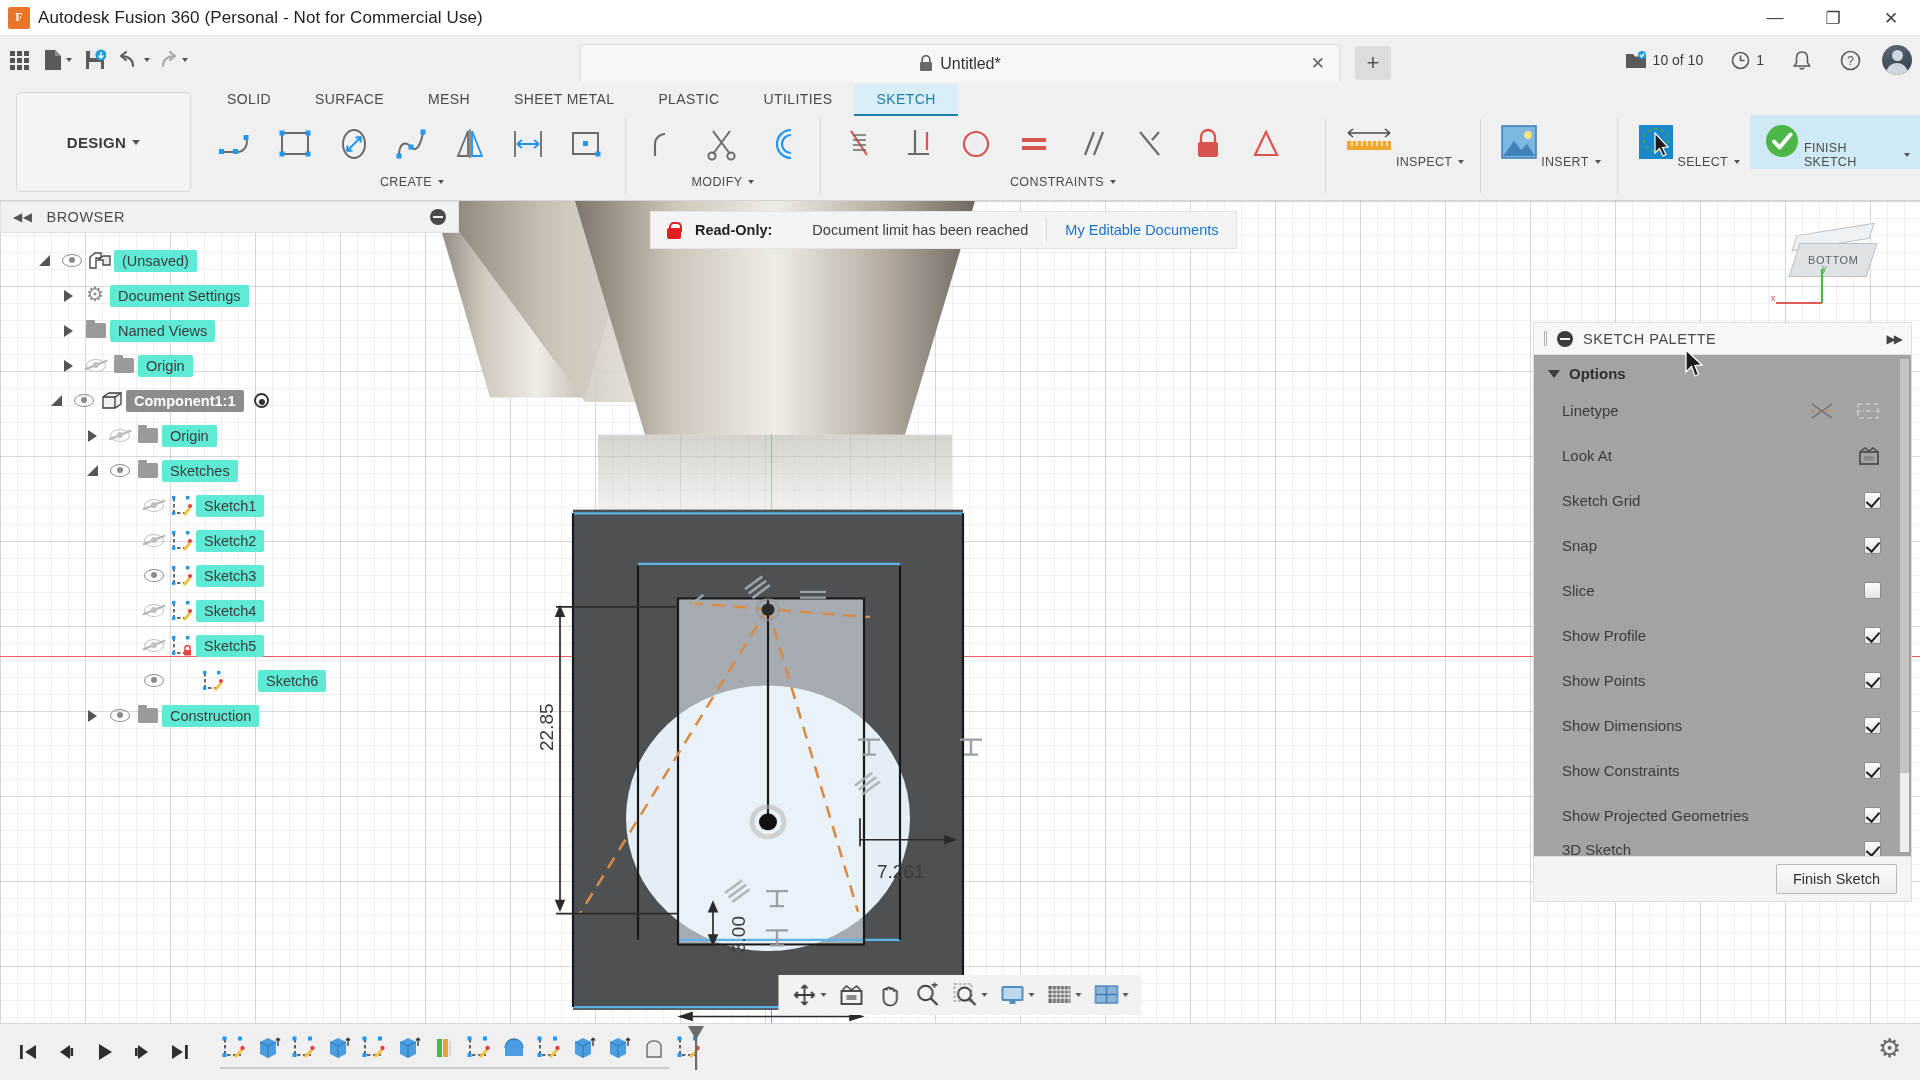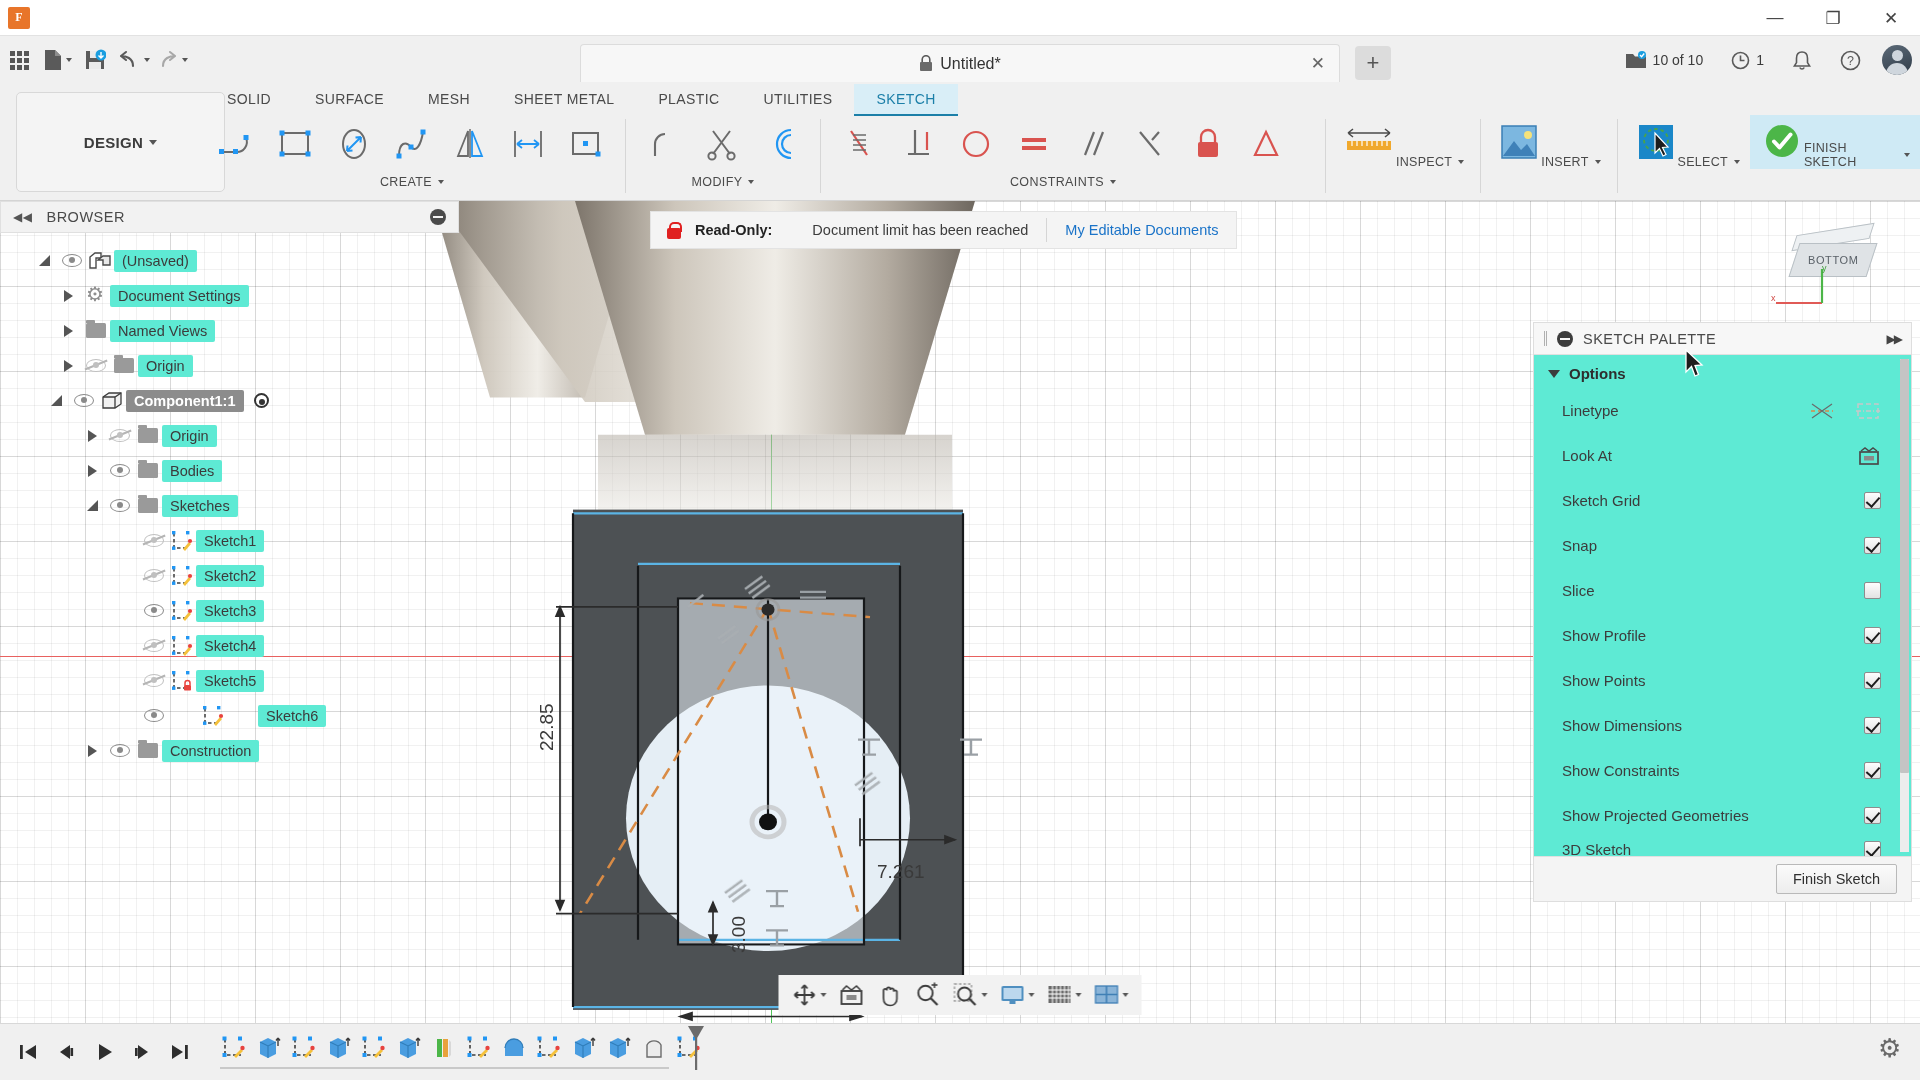--- a/index.html
+++ b/index.html
@@ -49,21 +49,21 @@
   #qat-right{position:absolute;right:8px;display:flex;align-items:center;gap:14px;}
   .qr-item{display:flex;align-items:center;gap:6px;font-size:14px;color:#3c3c3c;cursor:default;}
   #avatar{width:30px;height:30px;border-radius:50%;
     background:linear-gradient(160deg,#5c6a78 0%,#2f3b47 100%);position:relative;overflow:hidden;}
   #avatar::before{content:"";position:absolute;width:11px;height:11px;border-radius:50%;background:#cfd6dd;left:9.5px;top:5px;}
   #avatar::after{content:"";position:absolute;width:22px;height:13px;border-radius:11px 11px 0 0;background:#cfd6dd;left:4px;top:18px;}
 
   
   #ribbon{background:#f0f0f0;border-bottom:1px solid #d4d4d4;height:117px;display:flex;position:relative;}
   #design-box{
-    width:209px;margin:8px 6px 8px 16px;border:1px solid #d8d8d8;border-radius:5px;background:#f4f4f4;
+    width:175px;margin:8px 6px 8px 16px;border:1px solid #d8d8d8;border-radius:5px;background:#f4f4f4;
     display:flex;align-items:center;justify-content:center;font-size:15px;font-weight:bold;color:#3c3c3c;letter-spacing:.3px;
   }
   #ws-tabs{position:absolute;left:205px;top:0;display:flex;height:31px;align-items:flex-start;}
   .ws-tab{padding:7px 22px;font-size:14px;color:#4a4a4a;letter-spacing:.4px;cursor:default;}
   .ws-tab.active{background:#d9eef7;color:#1b7fa8;border-bottom:2px solid #1b7fa8;font-weight:normal;}
   #tool-area{position:absolute;left:205px;top:31px;right:0;bottom:0;display:flex;align-items:flex-start;}
   .tgroup{display:flex;flex-direction:column;align-items:center;position:relative;padding:0 4px;}
   .tgroup-row{display:flex;align-items:center;height:58px;}
   .tgroup-label{font-size:12.5px;color:#4a4a4a;letter-spacing:.4px;display:flex;align-items:center;gap:3px;margin-top:2px;}
   .tool{width:58px;height:54px;display:flex;align-items:center;justify-content:center;cursor:default;}
@@ -139,21 +139,21 @@
     transform:skewX(-18deg);display:flex;align-items:center;justify-content:center;}
   #vc-label{font-size:11px;color:#5a6168;letter-spacing:.6px;transform:skewX(18deg);}
   #vc-top{position:absolute;right:8px;top:8px;width:78px;height:16px;background:#eef1f3;border:1px solid #b9c0c5;
     transform:skew(-18deg,-9deg);}
   #vc-axes{position:absolute;left:0;bottom:2px;width:60px;height:46px;}
 
   
   #model{position:absolute;left:0;top:0;width:100%;height:100%;}
 
   
-  #palette{position:absolute;right:8px;top:121px;width:379px;background:#5eead4;border:1px solid #dedede;z-index:7;
+  #palette{position:absolute;right:8px;top:121px;width:379px;background:#a3a3a3;border:1px solid #dedede;z-index:7;
     display:flex;flex-direction:column;max-height:580px;}
   #pal-head{height:33px;display:flex;align-items:center;gap:10px;padding:0 10px;border-bottom:1px solid #e0e0e0;background:#f7f7f7;}
   #pal-head .grip{width:3px;height:15px;border-left:1.5px solid #b0b0b0;border-right:1.5px solid #b0b0b0;}
   #pal-head .minus{width:16px;height:16px;border-radius:50%;background:#3c3c3c;position:relative;}
   #pal-head .minus::after{content:"";position:absolute;left:3px;top:7px;width:10px;height:2px;background:#f7f7f7;}
   #pal-title{font-size:14.5px;color:#4a4a4a;letter-spacing:.5px;}
   #pal-expand{margin-left:auto;color:#444;font-size:12px;letter-spacing:-2px;}
   #pal-body{flex:1;overflow:hidden;position:relative;padding-bottom:4px;}
   #pal-scroll{position:absolute;right:2px;top:4px;width:9px;bottom:4px;background:#ededed;}
   #pal-scroll i{position:absolute;left:0;top:0;width:9px;height:84%;background:#c4c4c4;border-radius:1px;}
@@ -188,20 +188,21 @@
 
   
   #cursor{position:absolute;left:1684px;top:148px;z-index:30;}
   .dimtxt{position:absolute;font-family:"Liberation Sans",sans-serif;color:#3a3a3a;}
 </style>
 </head>
 <body>
 
 <div id="titlebar">
   <div id="app-logo"></div>
+  <div id="app-title">Autodesk Fusion 360 (Personal - Not for Commercial Use)</div>
   <div id="win-controls">
     <div class="wbtn">—</div>
     <div class="wbtn">❐</div>
     <div class="wbtn close">✕</div>
   </div>
 </div>
 
 <div id="qatrow">
   <div class="qa-btn">
     <span class="grid9">
@@ -893,32 +894,20 @@
             <span class="eye off">
               <i></i>
             </span>
           </span>
         <span class="tw">
             <span class="folder"></span>
           </span>
         <span class="tlabel">Origin</span>
       </div>
 
-      <div class="trow" style="padding-left:78px;">
-        <span class="tw">
-            <span class="arrow"></span>
-          </span>
-        <span class="tw">
-            <span class="eye"></span>
-          </span>
-        <span class="tw">
-            <span class="folder"></span>
-          </span>
-        <span class="tlabel">Bodies</span>
-      </div>
 
       <div class="trow" style="padding-left:78px;">
         <span class="tw">
             <span class="arrow open"></span>
           </span>
         <span class="tw">
             <span class="eye"></span>
           </span>
         <span class="tw">
             <span class="folder"></span>

